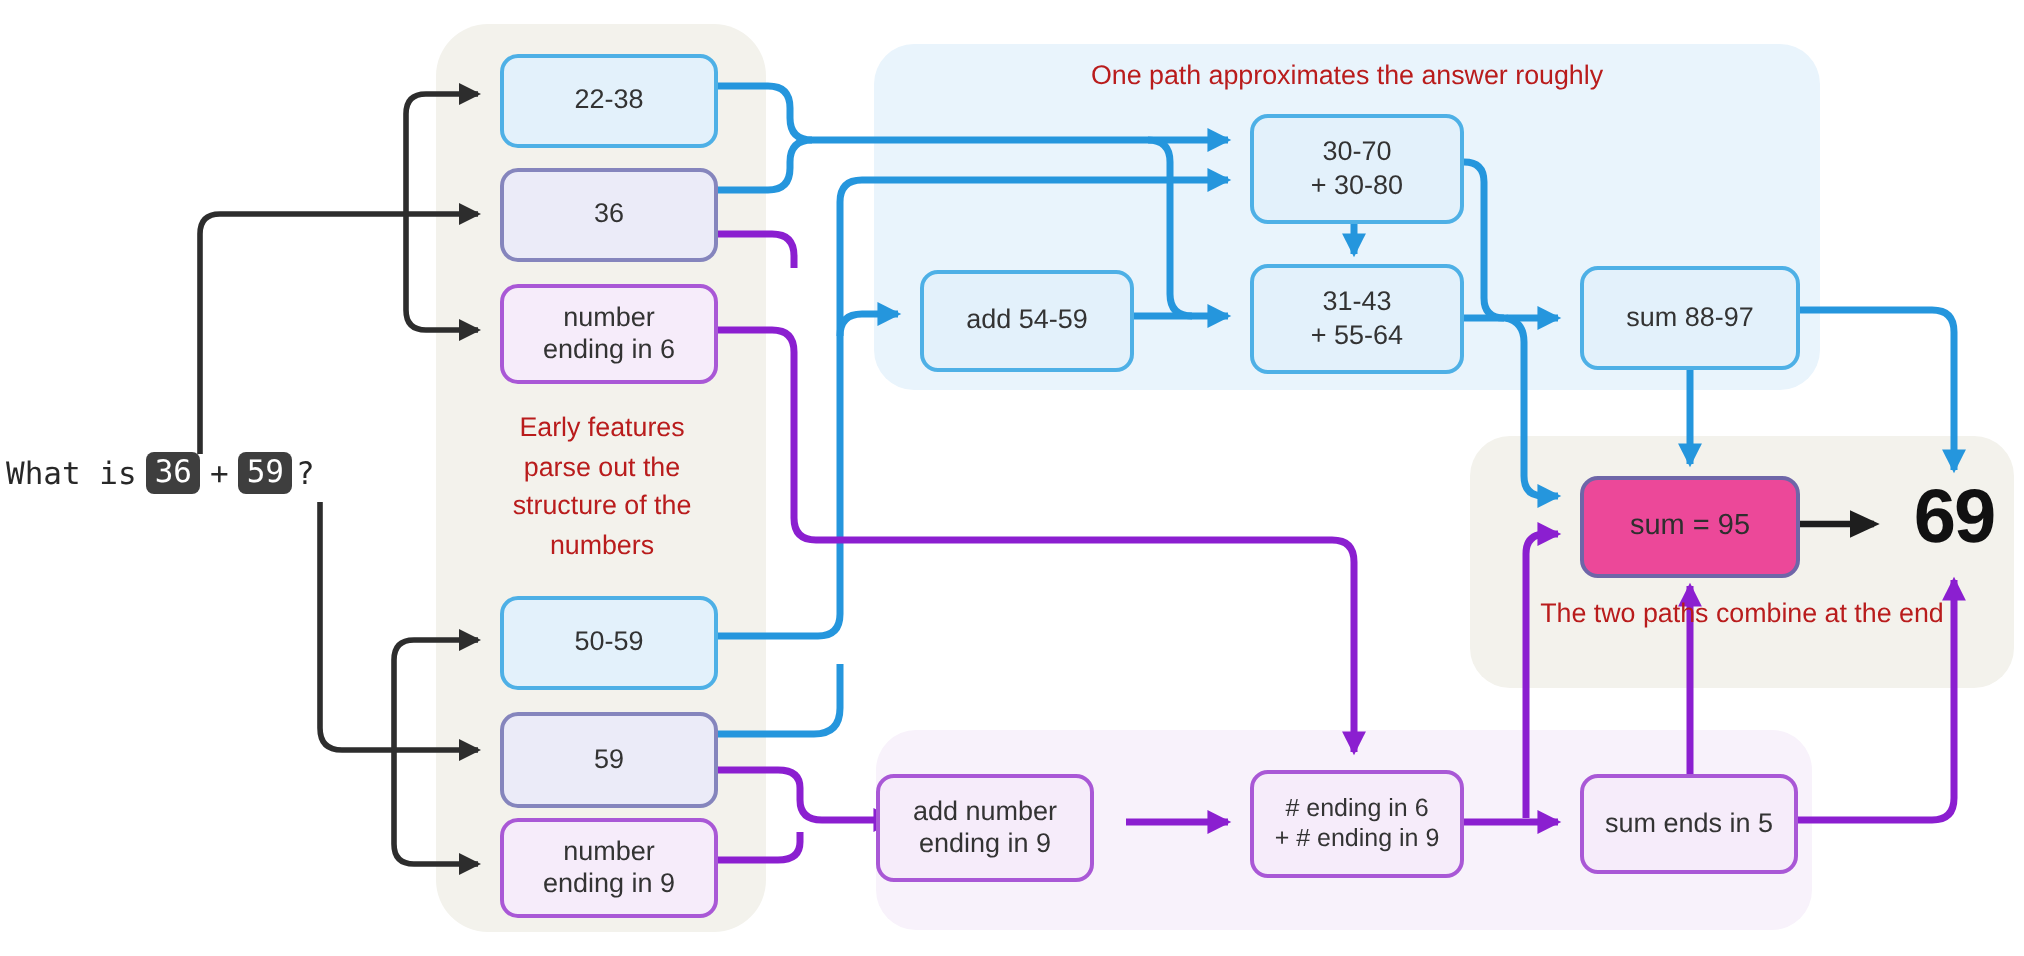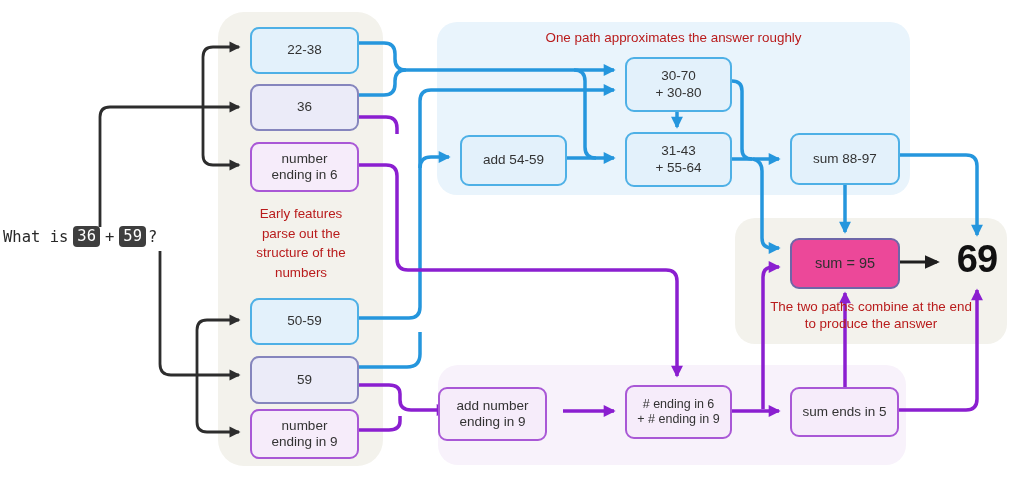--- a/index.html
+++ b/index.html
@@ -156,16 +156,15 @@
 
   <div class="caption parse-caption" style="left:222px;top:204px;width:158px;">
     <div>Early features</div>
     <div>parse out the</div>
     <div>structure of the</div>
     <div>numbers</div>
   </div>
   <div class="caption" style="left:437px;top:30px;width:473px;">One path approximates the answer roughly</div>
   <div class="caption combine-caption" style="left:737px;top:299px;width:268px;">
     <div>The two paths combine at the end</div>
-    <div>to produce the answer</div>
   </div>
 
 </div>
 
 </body></html>

